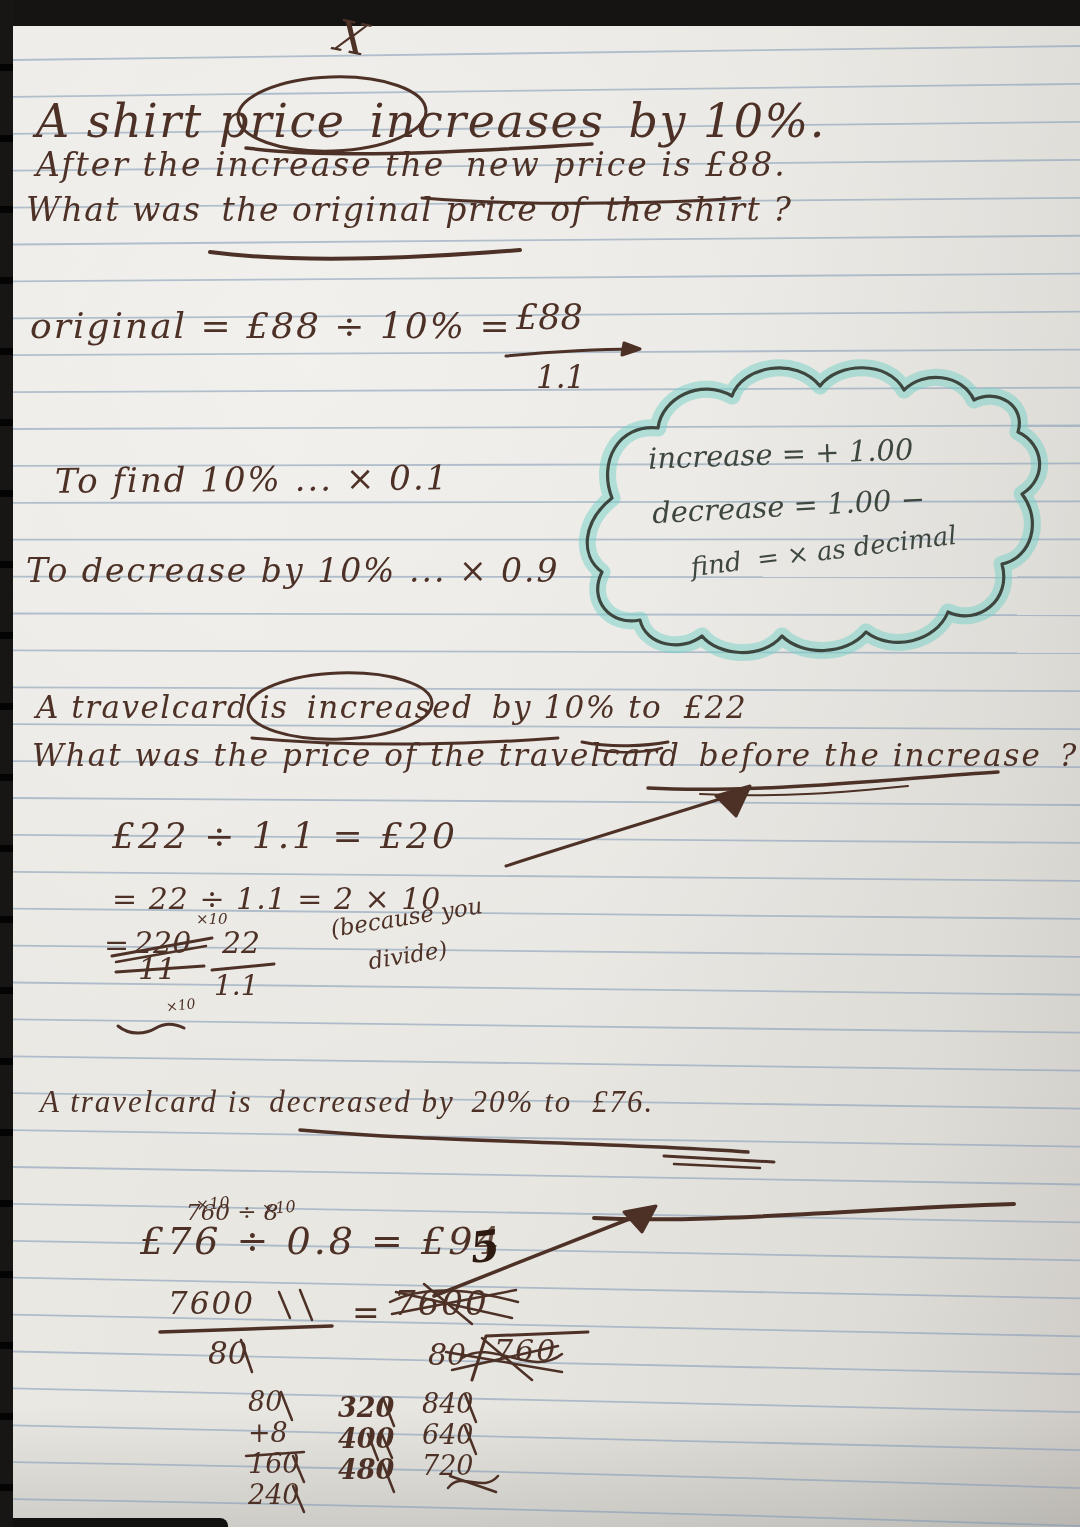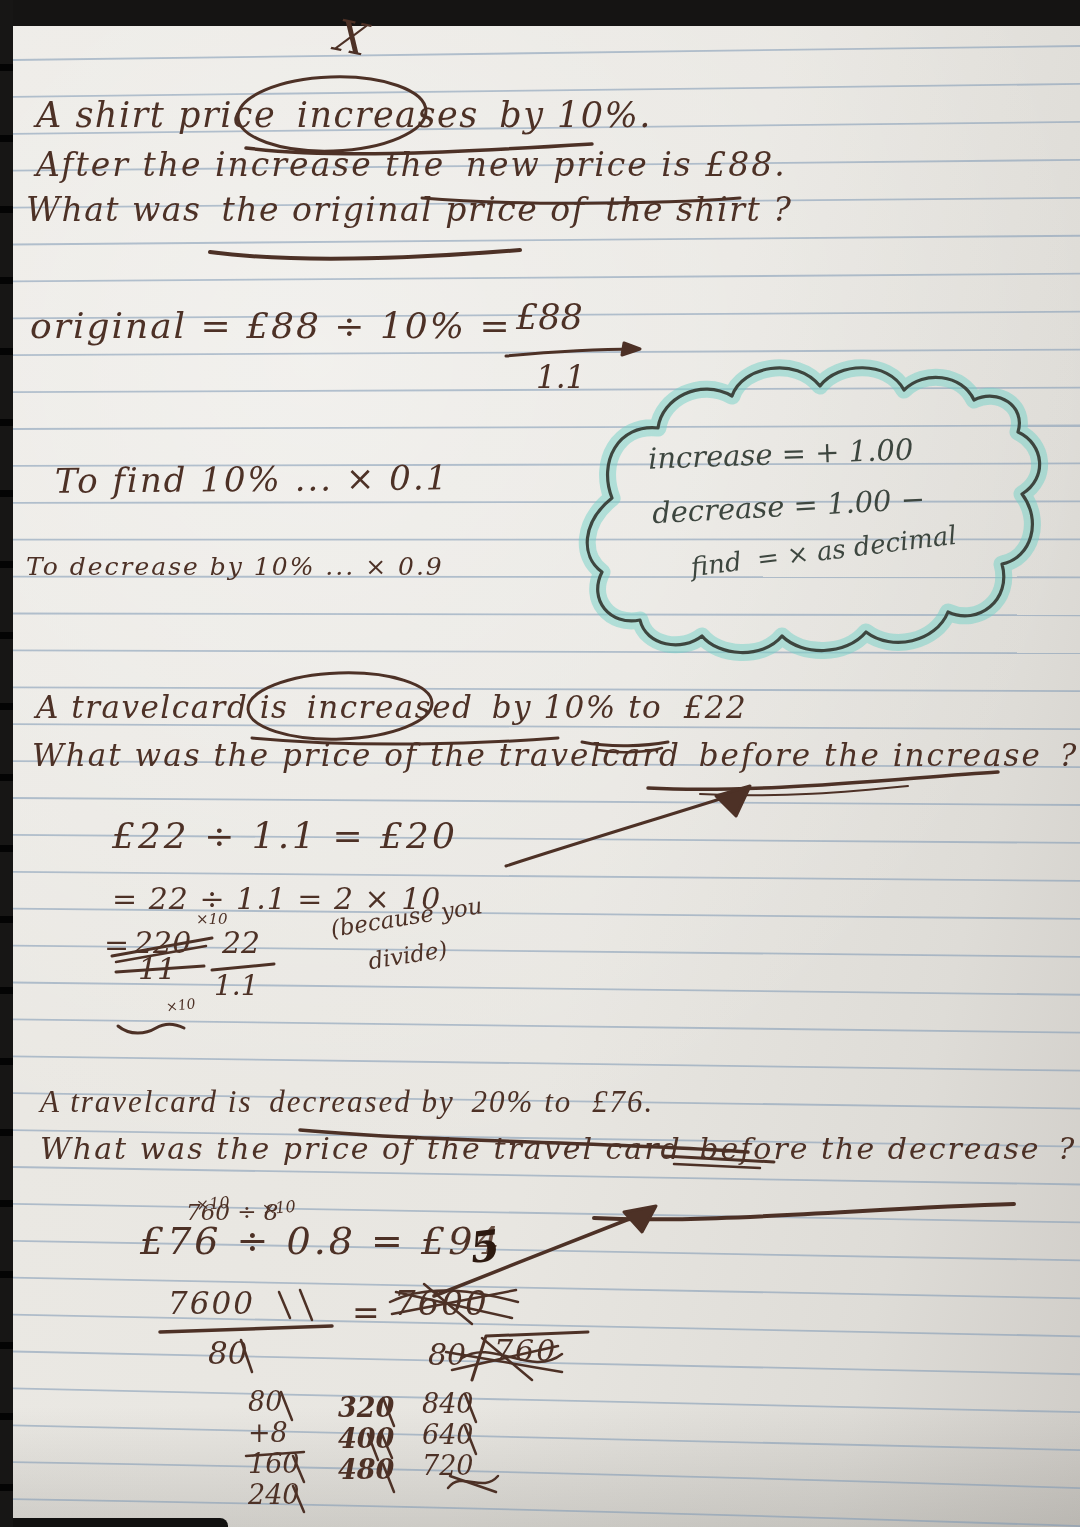--- a/index.html
+++ b/index.html
@@ -112,41 +112,41 @@
         <path fill="#4d3126" d="M656,1206 L624,1212 L642,1232 Z"></path>
         <path stroke-width="3.5" d="M160,1332 L332,1326"></path>
         <path d="M472,1380 L486,1336 L588,1332"></path>
         <path stroke-width="2.5" d="M246,1456 L304,1452"></path>
       </g>
     </g>
   </svg>
 
   <div class="hw" style="left:336px;top:16px;font-size:44px;transform:rotate(12deg);">X</div>
 
-  <div class="hw" style="left:36px;top:98px;font-size:35px;letter-spacing:1.5px;">
+  <div class="hw" style="left:36px;top:98px;font-size:46px;letter-spacing:1.5px;">
     <span>A shirt price</span>
     <span style="margin:0 8px;">increases</span>
     <span>by 10%.</span>
   </div>
   <div class="hw" style="left:36px;top:148px;font-size:33px;letter-spacing:2px;">
     <span>After the increase the</span>
     <span style="margin-left:8px;">new price is £88.</span>
   </div>
   <div class="hw" style="left:26px;top:193px;font-size:33px;letter-spacing:1.5px;">
     <span>What was</span>
     <span style="margin:10px 8px;">the original price of</span>
     <span>the shirt ?</span>
   </div>
 
   <div class="hw" style="left:30px;top:308px;font-size:36px;letter-spacing:2px;">original = £88 ÷ 10% =</div>
   <div class="hw" style="left:516px;top:300px;font-size:35px;">£88</div>
   <div class="hw" style="left:536px;top:362px;font-size:31px;">1.1</div>
 
   <div class="hw" style="left:55px;top:462px;font-size:34px;letter-spacing:2px;transform:rotate(-0.5deg);">To find 10% ... × 0.1</div>
-  <div class="hw" style="left:26px;top:554px;font-size:25px;letter-spacing:2px;">To decrease by 10% ... × 0.9</div>
+  <div class="hw" style="left:26px;top:554px;font-size:33px;letter-spacing:2px;">To decrease by 10% ... × 0.9</div>
 
   <div class="hw" style="left:648px;top:440px;font-size:29px;color:#3d463f;transform:rotate(-2deg);">increase = + 1.00</div>
   <div class="hw" style="left:652px;top:492px;font-size:29px;color:#3d463f;transform:rotate(-3deg);">decrease = 1.00 −</div>
   <div class="hw row" style="left:690px;top:538px;font-size:26px;color:#3d463f;transform:rotate(-7deg);">
     <span>find</span>
     <span style="margin-left:16px;">= × as decimal</span>
   </div>
 
   <div class="hw" style="left:36px;top:692px;font-size:31px;letter-spacing:1.5px;">
     <span>A travelcard is</span>
@@ -171,25 +171,20 @@
   <div class="hw" style="left:214px;top:972px;font-size:28px;">1.1</div>
   <div class="hw" style="left:330px;top:906px;font-size:23px;transform:rotate(-9deg);">(because you</div>
   <div class="hw" style="left:368px;top:944px;font-size:23px;transform:rotate(-9deg);">divide)</div>
 
   <div class="hw" style="left:40px;top:1086px;font-size:31px;letter-spacing:2px;font-family:Liberation Serif, serif;">
     <span>A travelcard is</span>
     <span style="margin:0 7px;">decreased by</span>
     <span>20% to</span>
     <span style="margin-left:10px;">£76.</span>
   </div>
-  <div class="hw" style="left:40px;top:1134px;font-size:30px;letter-spacing:2px;">
-    <span>What was the price of the travel card</span>
-    <span style="margin:0 6px;">before the decrease</span>
-    <span>?</span>
-  </div>
 
   <div class="hw" style="left:186px;top:1201px;font-size:23px;">760 ÷ 8</div>
   <div class="hw" style="left:196px;top:1196px;font-size:16px;transform:rotate(-5deg);">×10</div>
   <div class="hw" style="left:262px;top:1200px;font-size:16px;transform:rotate(-5deg);">×10</div>
 
   <div class="hw row" style="left:140px;top:1222px;font-size:38px;letter-spacing:3px;">
     <span>£76 ÷ 0.8 = £9</span>
     <span class="digit-wrap">
       <span class="digit-old">4</span>
       <span class="digit-new">5</span>

